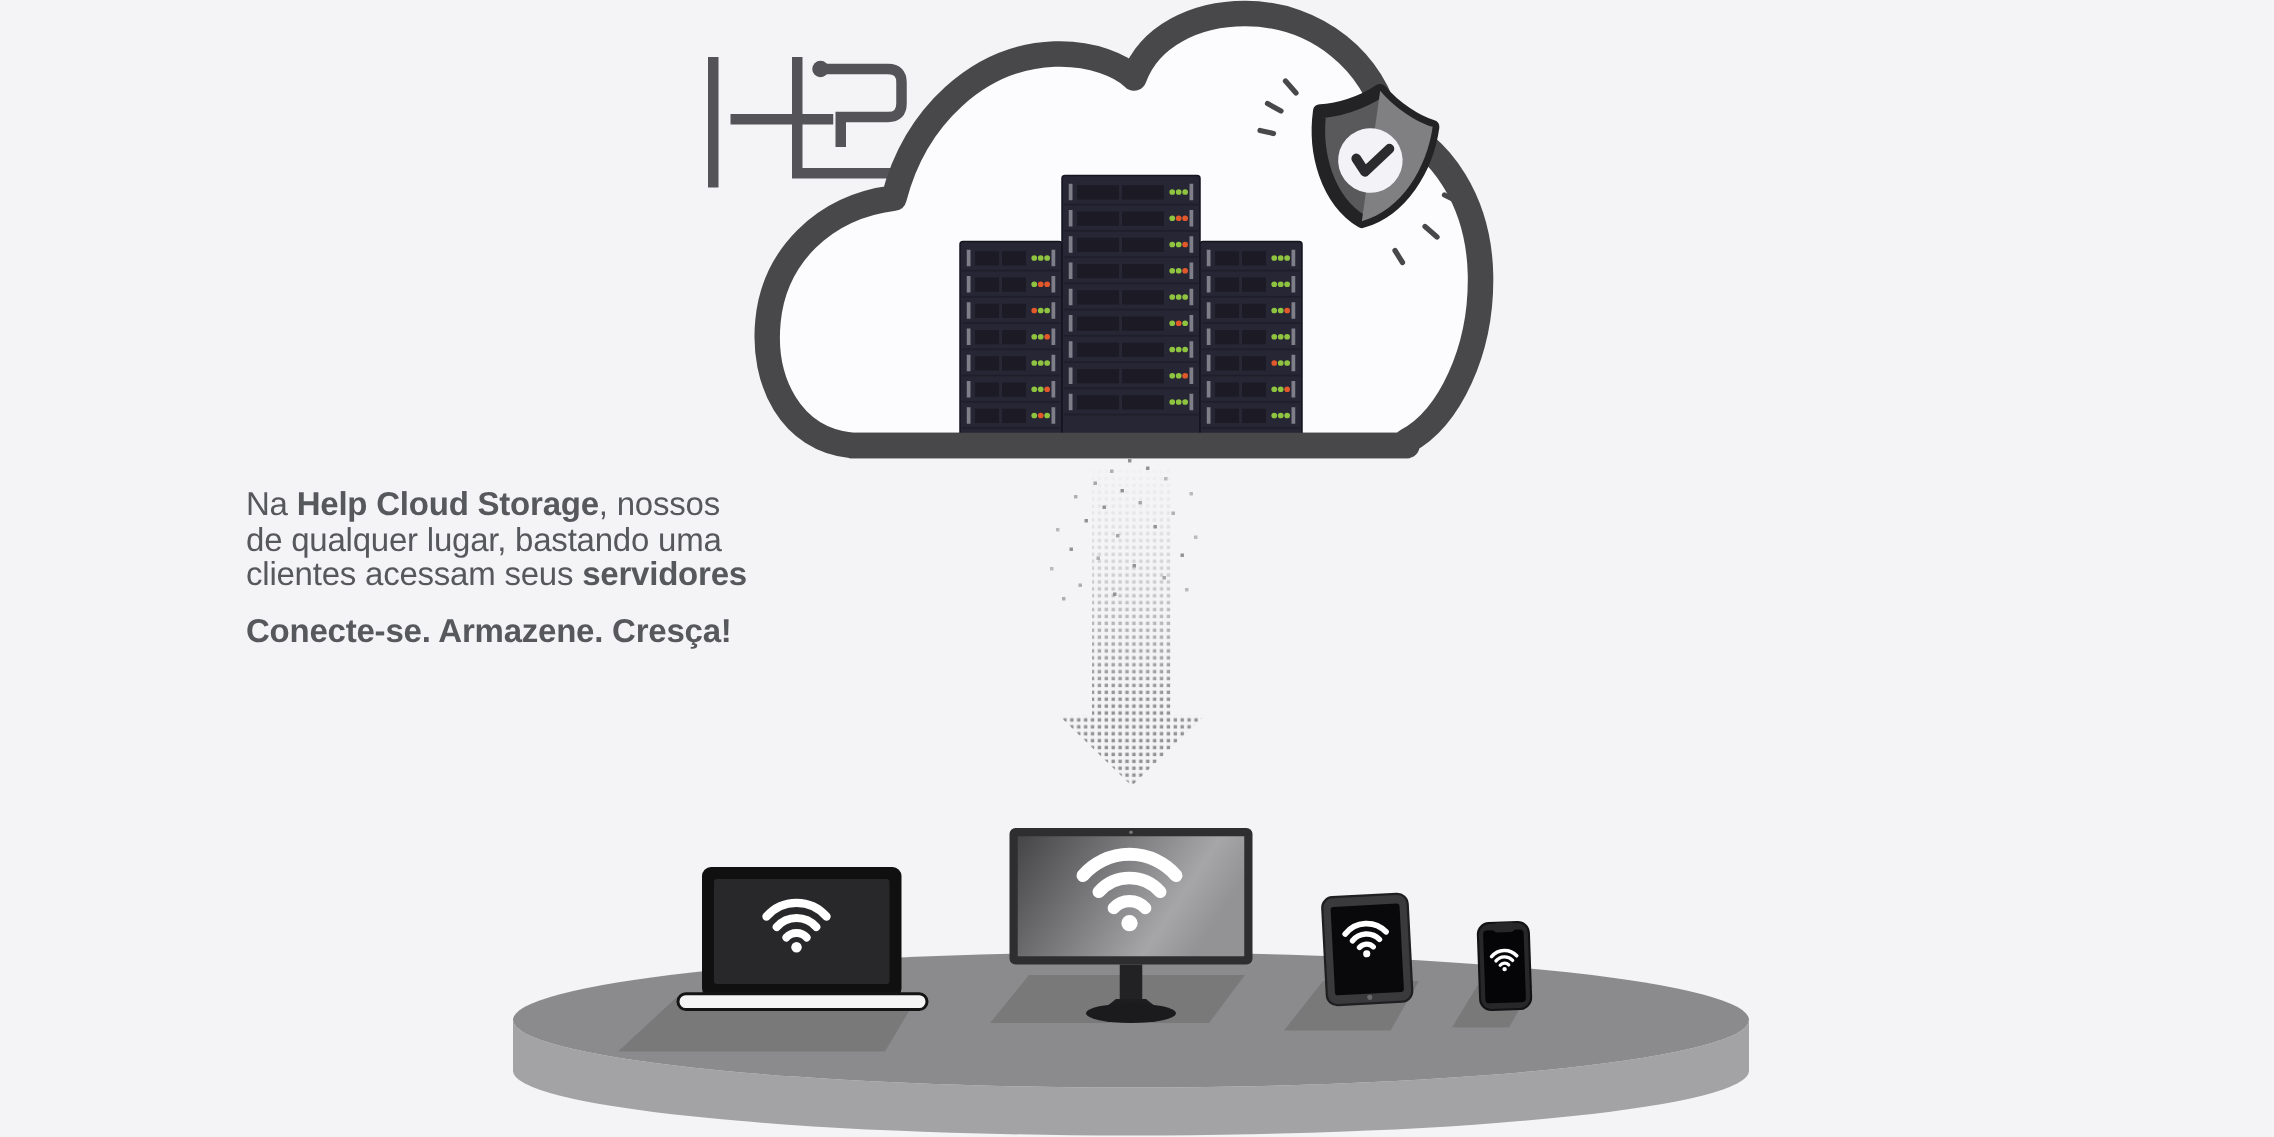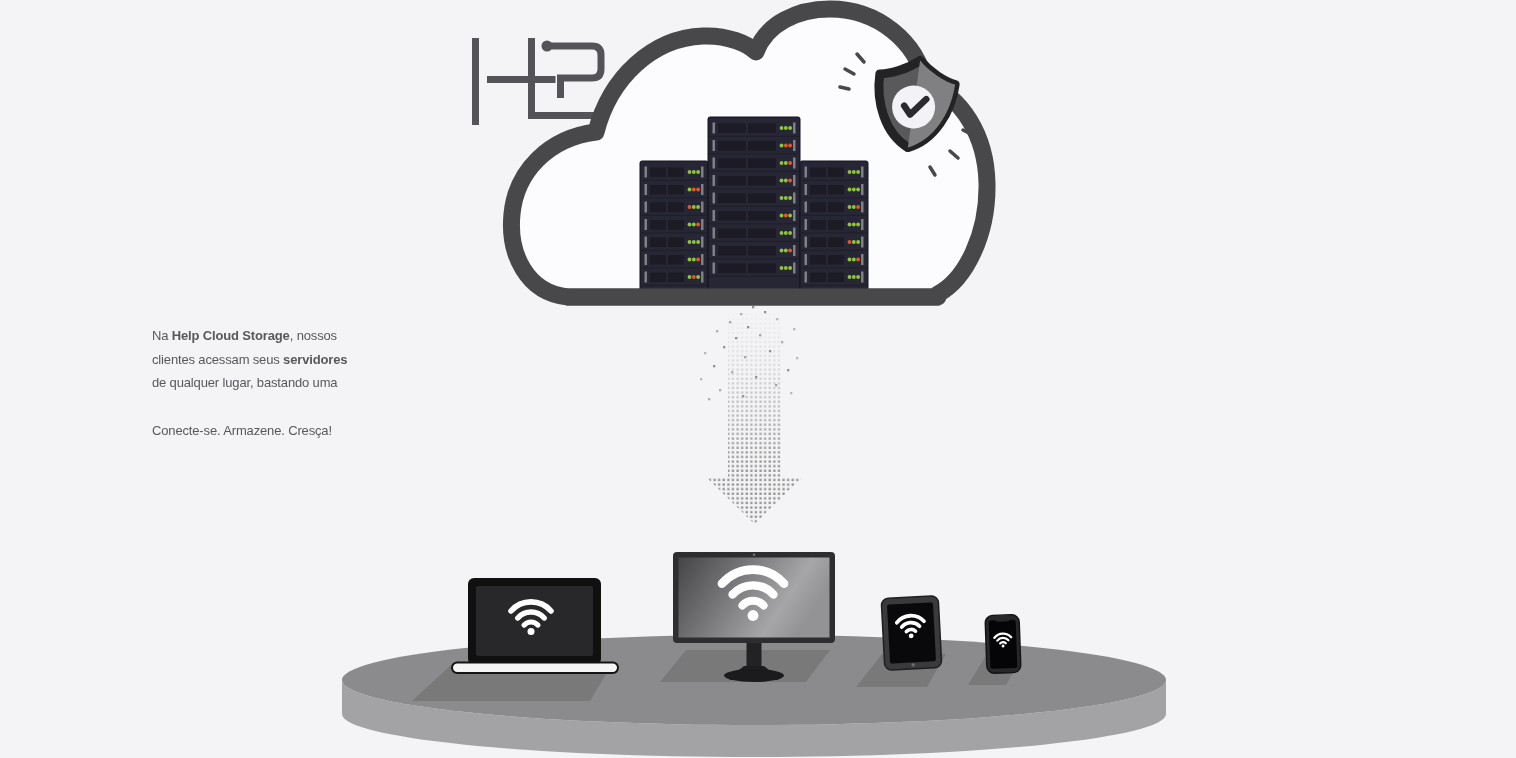--- a/index.html
+++ b/index.html
@@ -21,27 +21,27 @@
   .shield-base{fill:var(--shield-dark,#59595c);stroke:var(--shield-outline,#232326);}
   .shield-half{fill:var(--shield-light,#808083);}
   .check-circle{fill:var(--check-circle,#f2f2f7);}
   .check-mark{stroke:var(--check-mark,#2b2b2e);fill:none;}
   .dotfill{fill:var(--arrow-dot,#929292);}
   .plat-top{fill:var(--platform-top,#8b8b8d);}
   .plat-side{fill:var(--platform-side,#a3a3a5);}
   .dev-shadow{fill:#000;opacity:.13;}
 
   .tagline{
-    position:absolute;left:152px;top:324px;
+    position:absolute;left:164px;top:324px;
     color:var(--text,#57585c);
-    font-size:13px;line-height:23.5px;letter-spacing:-0.15px;
+    font-size:22px;line-height:23.5px;letter-spacing:-0.15px;
   }
   .tl-line{white-space:nowrap;}
   .tl-line .b{font-weight:700;}
-  .cta{margin-top:24px;font-weight:400;white-space:nowrap;}
+  .cta{margin-top:14px;font-weight:700;white-space:nowrap;}
 </style>
 </head>
 <body>
 
 <div class="canvas">
 
   <svg width="1516" height="758" viewBox="0 0 1516 758">
     <defs>
       <linearGradient id="screenGrad" x1="0" y1="0" x2="1" y2="0.35">
         <stop offset="0" stop-color="#454547"></stop>
@@ -367,19 +367,19 @@
       <rect x="986" y="615" width="34" height="58" rx="7.5" fill="#27272a" stroke="#121214" stroke-width="1.4"></rect>
       <rect x="989.5" y="620" width="27" height="48.5" rx="2.5" fill="#050507"></rect>
       <rect x="996" y="615" width="15" height="6.5" rx="3" fill="#27272a"></rect>
       <use href="#wifi" transform="translate(1003 640) scale(0.42)"></use>
     </g>
   </svg>
 
   <div class="tagline">
     <div id="tagline-main">
         <div class="tl-line"><span>Na </span><span class="b">Help Cloud Storage</span><span>, nossos</span></div>
+        <div class="tl-line"><span>de qualquer lugar, bastando uma</span></div>
         <div class="tl-line"><span>clientes acessam seus </span><span class="b">servidores</span></div>
-        <div class="tl-line"><span>de qualquer lugar, bastando uma</span></div>
       </div>
     <div id="tagline-cta" class="cta">Conecte-se. Armazene. Cresça!</div>
   </div>
 
 </div>
 
 </body></html>

